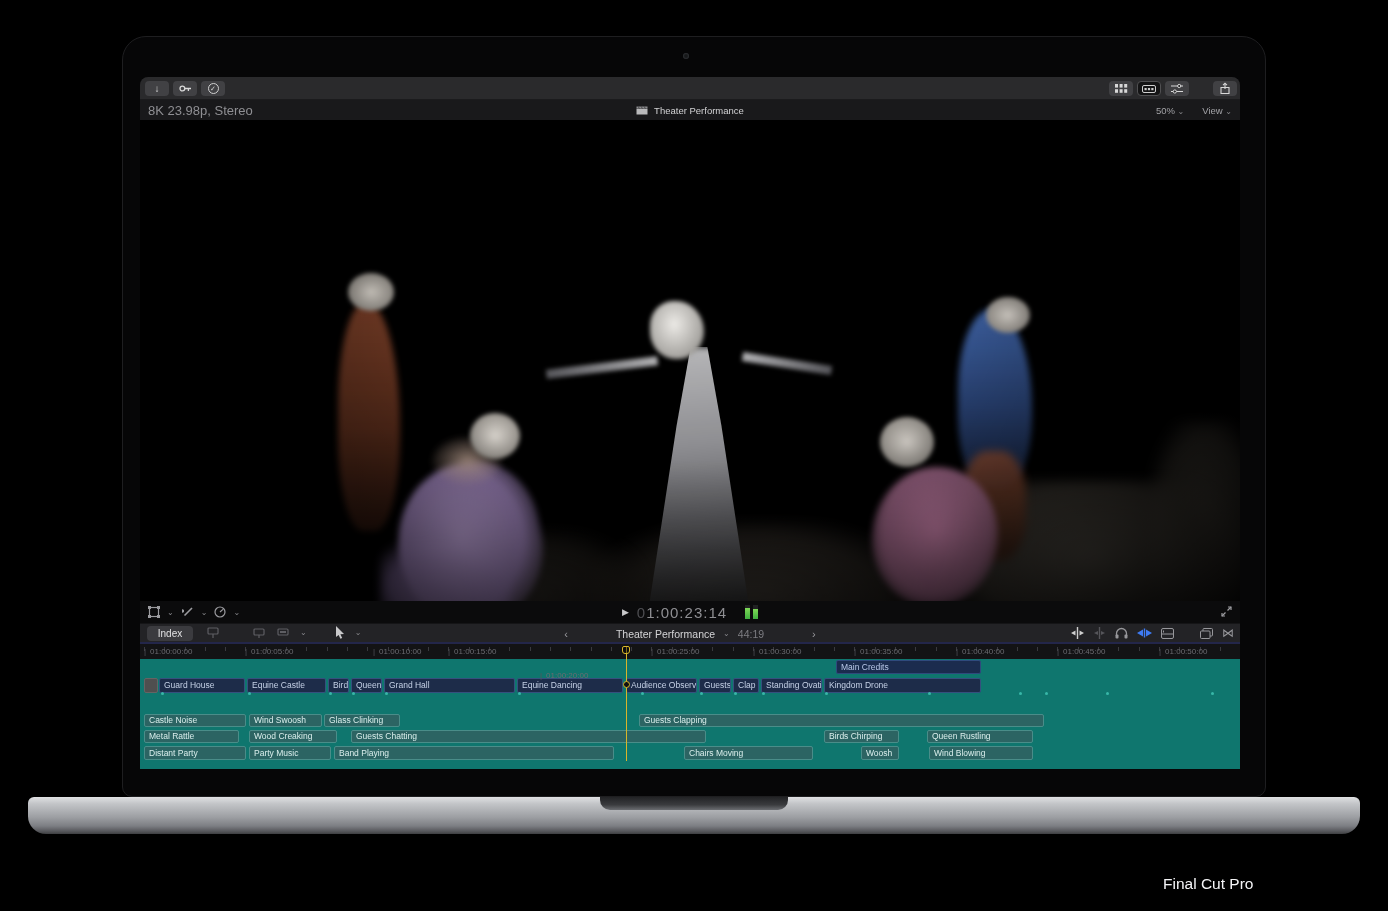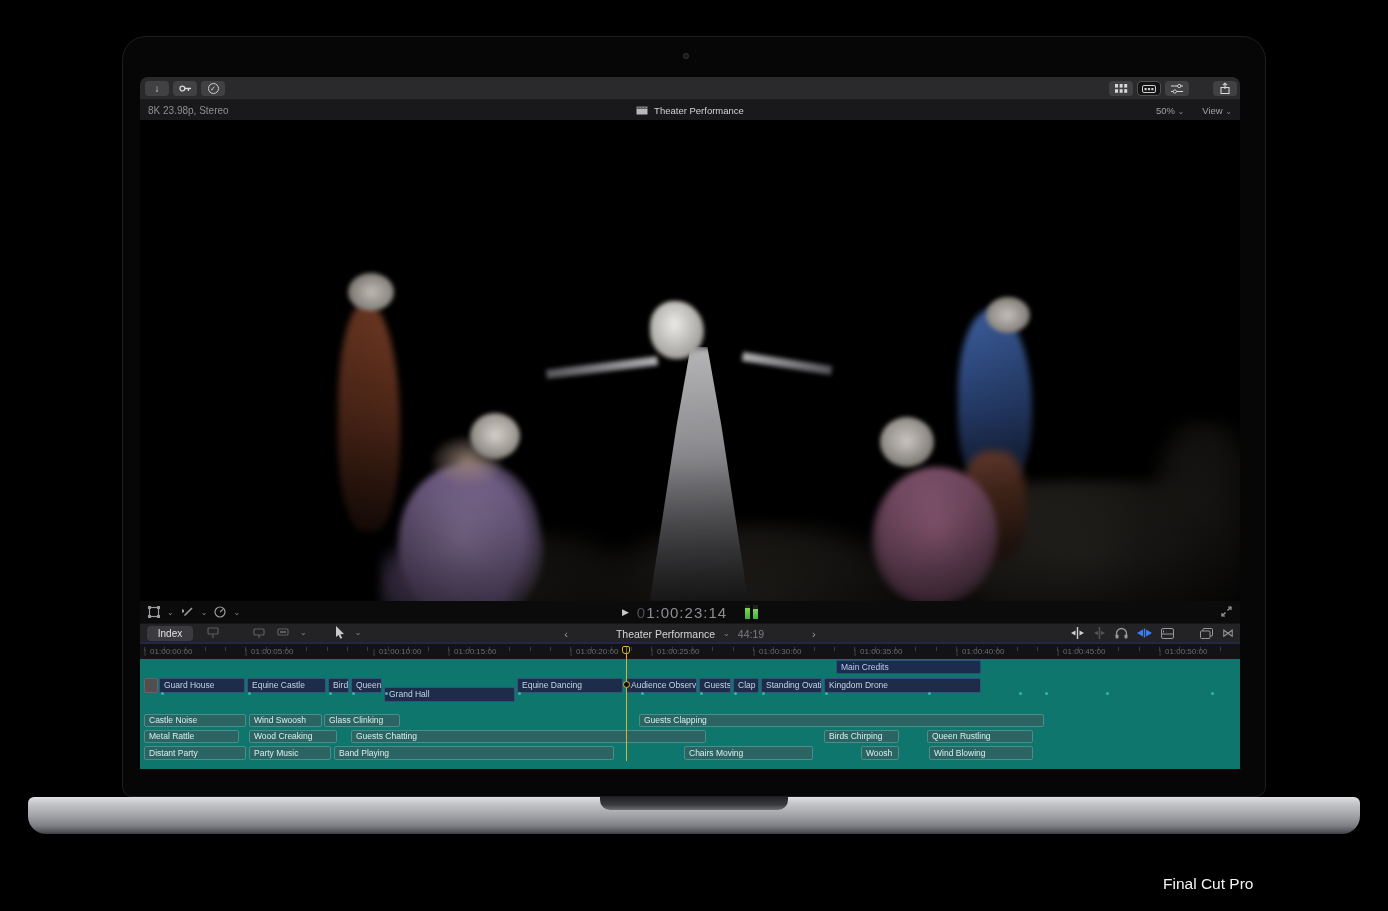--- a/index.html
+++ b/index.html
@@ -30,21 +30,21 @@
     border-radius:4px; display:flex; align-items:center; justify-content:center;
     color:#d8d8d8; font-size:10px; line-height:1; }
   .tb-btn svg { display:block; }
   .tb-btn.pressed { background:#141415; border:1px solid #505052; }
   .check-circle { width:11px; height:11px; border:1px solid #d0d0d0; border-radius:50%;
     display:flex; align-items:center; justify-content:center; font-size:7px; color:#d0d0d0; }
 
   
   .info-bar { position:absolute; left:0; top:23px; width:1100px; height:21px; background:#19191b;
     border-bottom:1px solid #000; display:flex; align-items:center; }
-  .info-left { position:absolute; left:8px; color:#8f8f93; font-size:10px; }
+  .info-left { position:absolute; left:8px; color:#8f8f93; font-size:13px; }
   .info-center { position:absolute; left:0; right:0; display:flex; justify-content:center;
     align-items:center; gap:6px; color:#d2d2d4; font-size:9.5px; }
   .info-right { position:absolute; right:8px; display:flex; gap:18px; color:#a2a2a6; font-size:9.5px; }
   .chev { color:#86868a; font-size:8px; }
 
   
   .viewer { position:absolute; left:0; top:44px; width:1100px; height:480px; background:#000; overflow:hidden; }
   .scene { position:absolute; inset:0; }
   .shape { position:absolute; }
   .rock1 { left:800px; top:360px; width:300px; height:170px; filter:blur(6px); opacity:.85;
@@ -379,37 +379,37 @@
         </svg>
         <span style="font-size:12px">⋈</span>
       </span>
     </div>
 
     <div class="ruler">
         <span class="tick" style="left: 4px;"><b>|</b>01:00:00:00</span>
         <span class="tick" style="left: 105px;"><b>|</b>01:00:05:00</span>
         <span class="tick" style="left: 207px; margin-left: 26px;"><b>|</b>01:00:10:00</span>
         <span class="tick" style="left: 308px;"><b>|</b>01:00:15:00</span>
-        <span class="tick" style="left: 430px;"><b>|</b>01:00:20:00</span>
+        <span class="tick" style="left: 400px; margin-top: 24px;"><b>|</b>01:00:20:00</span>
         <span class="tick" style="left: 511px;"><b>|</b>01:00:25:00</span>
         <span class="tick" style="left: 613px;"><b>|</b>01:00:30:00</span>
         <span class="tick" style="left: 714px;"><b>|</b>01:00:35:00</span>
         <span class="tick" style="left: 816px;"><b>|</b>01:00:40:00</span>
         <span class="tick" style="left: 917px;"><b>|</b>01:00:45:00</span>
         <span class="tick" style="left: 1019px;"><b>|</b>01:00:50:00</span>
       </div>
 
     <div class="tracks">
         <div class="clip" style="left: 696px; top: 1px; width: 145px; height: 14px; line-height: 12px; background: rgb(27, 44, 78); border-color: rgb(47, 74, 125); color: rgb(185, 200, 232);">Main Credits</div>
         <div class="clip" style="left: 4px; top: 19px; width: 14px; height: 15px; line-height: 13px; background: rgb(79, 79, 79); border-color: rgb(100, 100, 100); color: rgb(197, 209, 230);"></div>
         <div class="clip" style="left: 19px; top: 19px; width: 86px; height: 15px; line-height: 13px; background: rgb(29, 44, 73); border-color: rgb(53, 80, 126); color: rgb(197, 209, 230);">Guard House</div>
         <div class="clip" style="left: 107px; top: 19px; width: 79px; height: 15px; line-height: 13px; background: rgb(29, 44, 73); border-color: rgb(53, 80, 126); color: rgb(197, 209, 230);">Equine Castle</div>
         <div class="clip" style="left: 188px; top: 19px; width: 21px; height: 15px; line-height: 13px; background: rgb(29, 44, 73); border-color: rgb(53, 80, 126); color: rgb(197, 209, 230);">Birds</div>
         <div class="clip" style="left: 211px; top: 19px; width: 31px; height: 15px; line-height: 13px; background: rgb(29, 44, 73); border-color: rgb(53, 80, 126); color: rgb(197, 209, 230);">Queen</div>
-        <div class="clip" style="left: 244px; top: 19px; width: 131px; height: 15px; line-height: 13px; background: rgb(29, 44, 73); border-color: rgb(53, 80, 126); color: rgb(197, 209, 230); margin-top: 9px;">Grand Hall</div>
+        <div class="clip" style="left: 244px; top: 19px; width: 131px; height: 15px; line-height: 13px; background: rgb(29, 44, 73); border-color: rgb(53, 80, 126); color: rgb(197, 209, 230);">Grand Hall</div>
         <div class="clip" style="left: 377px; top: 19px; width: 106px; height: 15px; line-height: 13px; background: rgb(29, 44, 73); border-color: rgb(53, 80, 126); color: rgb(197, 209, 230);">Equine Dancing</div>
         <div class="clip" style="left: 486px; top: 19px; width: 71px; height: 15px; line-height: 13px; background: rgb(29, 44, 73); border-color: rgb(53, 80, 126); color: rgb(197, 209, 230);">Audience Observe</div>
         <div class="clip" style="left: 559px; top: 19px; width: 32px; height: 15px; line-height: 13px; background: rgb(29, 44, 73); border-color: rgb(53, 80, 126); color: rgb(197, 209, 230);">Guests</div>
         <div class="clip" style="left: 593px; top: 19px; width: 26px; height: 15px; line-height: 13px; background: rgb(29, 44, 73); border-color: rgb(53, 80, 126); color: rgb(197, 209, 230);">Clap</div>
         <div class="clip" style="left: 621px; top: 19px; width: 61px; height: 15px; line-height: 13px; background: rgb(29, 44, 73); border-color: rgb(53, 80, 126); color: rgb(197, 209, 230);">Standing Ovation</div>
         <div class="clip" style="left: 684px; top: 19px; width: 157px; height: 15px; line-height: 13px; background: rgb(29, 44, 73); border-color: rgb(53, 80, 126); color: rgb(197, 209, 230);">Kingdom Drone</div>
         <div class="clip" style="left: 4px; top: 55px; width: 102px; height: 13px; line-height: 11px; background: rgb(44, 100, 99); border-color: rgb(74, 141, 137); color: rgb(218, 238, 236);">Castle Noise</div>
         <div class="clip" style="left: 109px; top: 55px; width: 73px; height: 13px; line-height: 11px; background: rgb(44, 100, 99); border-color: rgb(74, 141, 137); color: rgb(218, 238, 236);">Wind Swoosh</div>
         <div class="clip" style="left: 184px; top: 55px; width: 76px; height: 13px; line-height: 11px; background: rgb(44, 100, 99); border-color: rgb(74, 141, 137); color: rgb(218, 238, 236);">Glass Clinking</div>
         <div class="clip" style="left: 499px; top: 55px; width: 405px; height: 13px; line-height: 11px; background: rgb(44, 100, 99); border-color: rgb(74, 141, 137); color: rgb(218, 238, 236);">Guests Clapping</div>

